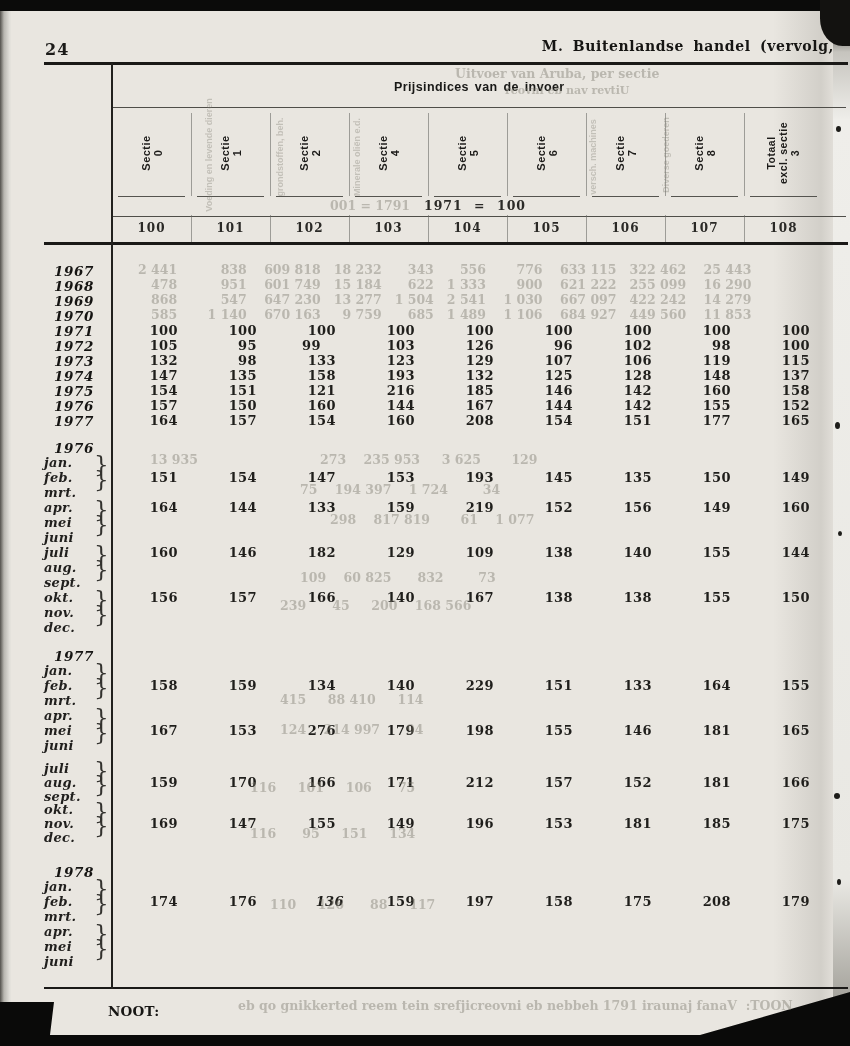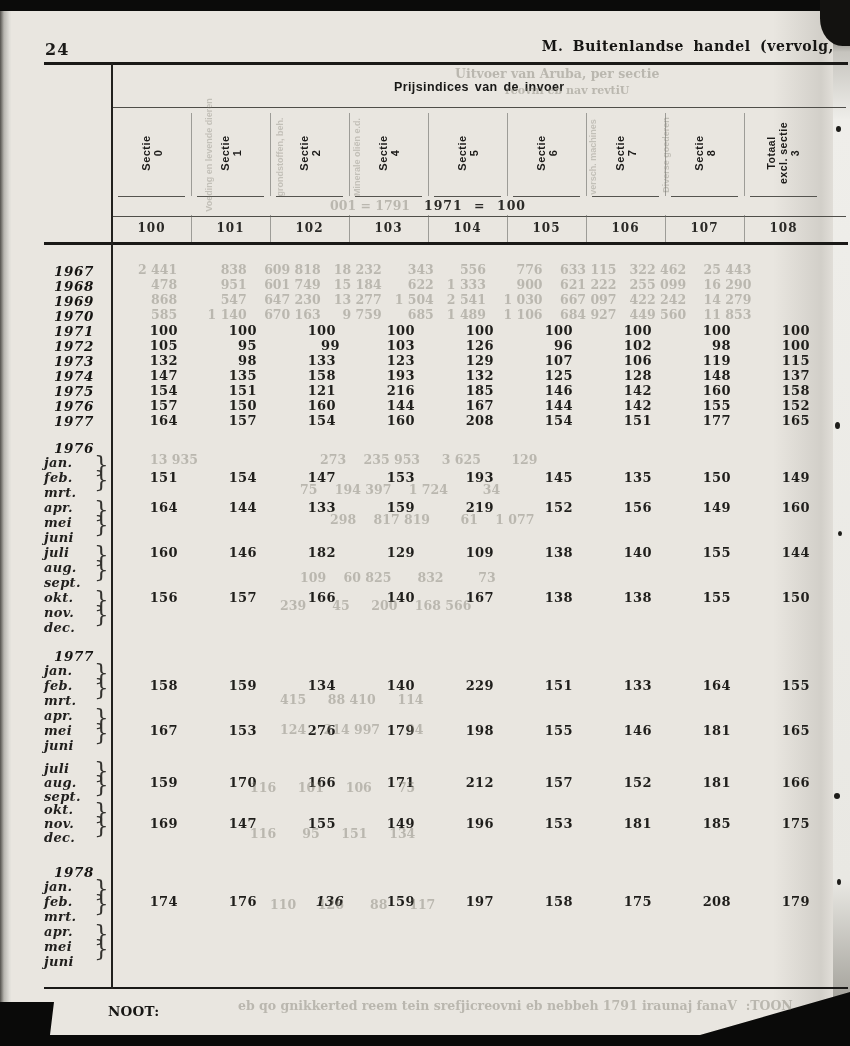--- a/index.html
+++ b/index.html
@@ -150,21 +150,21 @@
     <div class="abs val" style="left: 270px; top: 323px;">100</div>
     <div class="abs val" style="left: 349px; top: 323px;">100</div>
     <div class="abs val" style="left: 428px; top: 323px;">100</div>
     <div class="abs val" style="left: 507px; top: 323px;">100</div>
     <div class="abs val" style="left: 586px; top: 323px;">100</div>
     <div class="abs val" style="left: 665px; top: 323px;">100</div>
     <div class="abs val" style="left: 744px; top: 323px;">100</div>
     <div class="abs year" style="left: 54px; top: 338px;">1972</div>
     <div class="abs val" style="left: 112px; top: 338px;">105</div>
     <div class="abs val" style="left: 191px; top: 338px;">95</div>
-    <div class="abs val" style="left: 274px; top: 338px;">99</div>
+    <div class="abs val" style="left: 255px; top: 338px;">99</div>
     <div class="abs val" style="left: 349px; top: 338px;">103</div>
     <div class="abs val" style="left: 428px; top: 338px;">126</div>
     <div class="abs val" style="left: 507px; top: 338px;">96</div>
     <div class="abs val" style="left: 586px; top: 338px;">102</div>
     <div class="abs val" style="left: 665px; top: 338px;">98</div>
     <div class="abs val" style="left: 744px; top: 338px;">100</div>
     <div class="abs year" style="left: 54px; top: 353px;">1973</div>
     <div class="abs val" style="left: 112px; top: 353px;">132</div>
     <div class="abs val" style="left: 191px; top: 353px;">98</div>
     <div class="abs val" style="left: 270px; top: 353px;">133</div>

